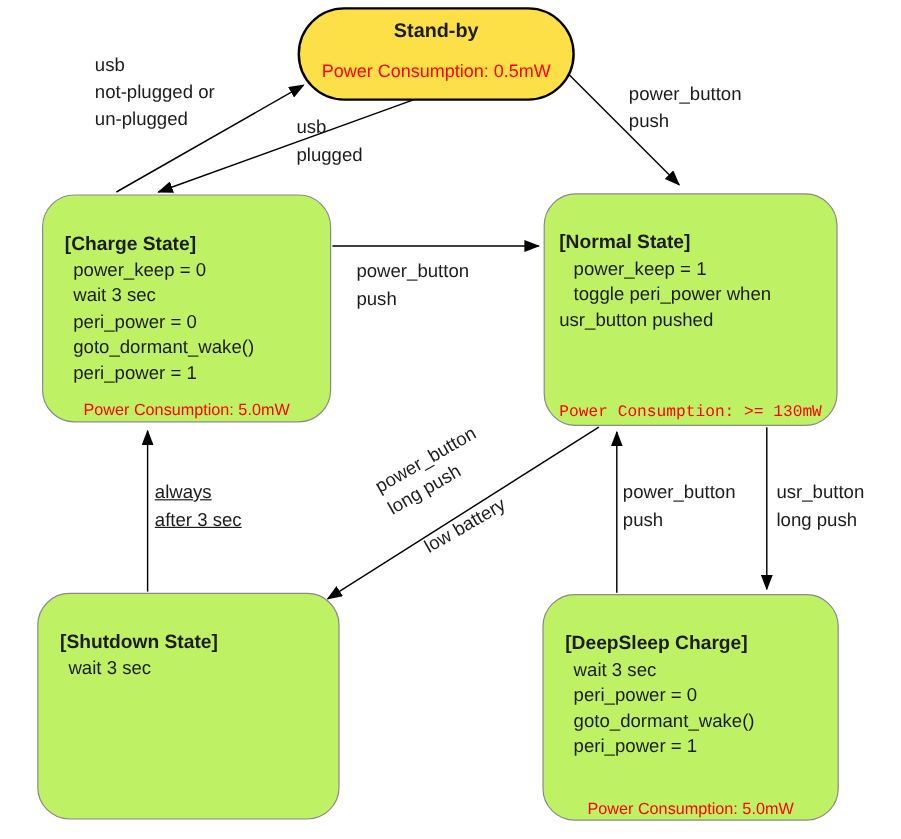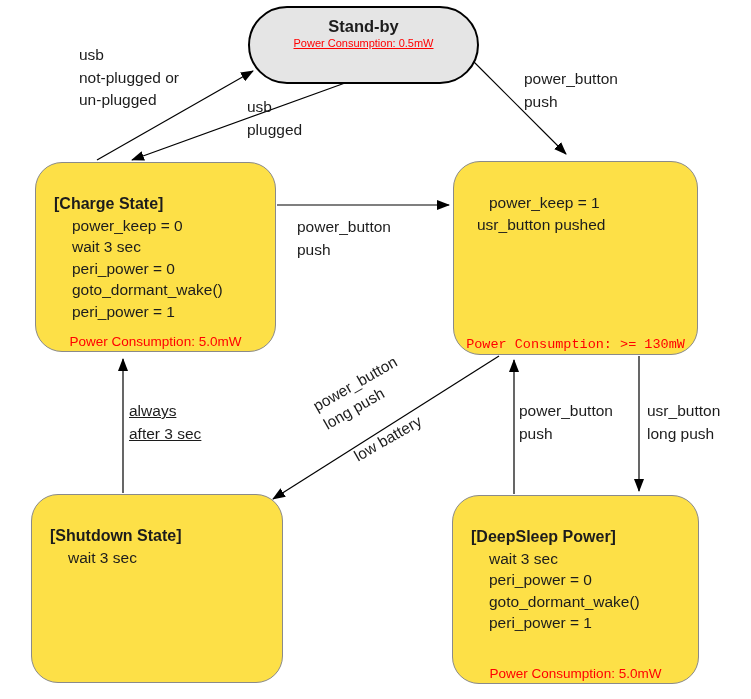--- a/index.html
+++ b/index.html
@@ -7,45 +7,45 @@
     position:relative; width:751px; height:699px; overflow:hidden;
     background:#ffffff; color:#1c1c1c;
     font-family:"Liberation Sans", sans-serif;
   }
   svg.wires { position:absolute; left:0; top:0; width:751px; height:699px; }
   svg.wires line { stroke:#000000; stroke-width:1.2; }
 
   
   .state {
     position:absolute; box-sizing:border-box;
-    background:#fde047; border:1.6px solid #8a8a8a; border-radius:27px;
+    background:#bef264; border:1.6px solid #8a8a8a; border-radius:27px;
   }
   .state .body { padding:30px 8px 0 18px; font-size:15.5px; line-height:21.5px; }
   .state .title { font-weight:bold; font-size:16px; white-space:nowrap; }
-  .state .line { white-space:nowrap;margin-left:11px; }
+  .state .line { white-space:nowrap; }
   .ind { padding-left:7px; }
   .ind2 { padding-left:12px; }
   .power {
     position:absolute; left:0; right:0; bottom:2px;
     text-align:center; font-size:13.5px; white-space:nowrap;
   }
   #state-charge    { left:35px;  top:162px; width:241px; height:190px; }
   #state-normal    { left:453px; top:161px; width:245px; height:194px; }
   #state-shutdown  { left:31px;  top:494px; width:252px; height:189px; }
   #state-deepsleep { left:452px; top:495px; width:247px; height:189px; }
   #state-normal .body { padding-left:12px; }
 
   
   #state-standby {
     position:absolute; left:248px; top:6px; width:231px; height:78px;
-    box-sizing:border-box; background:#e5e5e5; border:2px solid #000000;
+    box-sizing:border-box; background:#fde047; border:2px solid #000000;
     border-radius:39px; text-align:center; padding-top:8px;
   }
   #state-standby .stitle { font-weight:bold; font-size:16.5px; line-height:21px; white-space:nowrap; }
-  #state-standby .spower { font-size:11px; margin-top:0; white-space:nowrap;text-decoration:underline; }
+  #state-standby .spower { font-size:15px; margin-top:14px; white-space:nowrap; }
 
   
   .lbl {
     position:absolute; font-size:15.5px; line-height:22.5px;
     white-space:pre-line; color:#1c1c1c;
   }
   #lbl-usb-unplugged    { left:79px;  top:44px;  }
   #lbl-usb-plugged      { left:247px; top:96px;  }
   #lbl-pb-push-top      { left:524px; top:68px;  }
   #lbl-pb-push-mid      { left:297px; top:216px; }
@@ -94,36 +94,38 @@
       <div class="line ind">wait 3 sec</div>
       <div class="line ind">peri_power = 0</div>
       <div class="line ind">goto_dormant_wake()</div>
       <div class="line ind">peri_power = 1</div>
     </div>
     <div class="power power-red" style="color: rgb(255, 0, 0);">Power Consumption: 5.0mW</div>
   </div>
 
   <div id="state-normal" class="state">
     <div class="body">
+      <div class="title">[Normal State]</div>
       <div class="line ind2">power_keep = 1</div>
+      <div class="line ind2">toggle peri_power when</div>
       <div class="line">usr_button pushed</div>
     </div>
     <div class="power power-red" style="color: rgb(255, 0, 0); font-family: Liberation Mono, monospace;">Power Consumption: &gt;= 130mW</div>
   </div>
 
   <div id="state-shutdown" class="state">
     <div class="body">
       <div class="title">[Shutdown State]</div>
       <div class="line ind">wait 3 sec</div>
     </div>
   </div>
 
   <div id="state-deepsleep" class="state">
     <div class="body">
-      <div class="title">[DeepSleep Power]</div>
+      <div class="title">[DeepSleep Charge]</div>
       <div class="line ind">wait 3 sec</div>
       <div class="line ind">peri_power = 0</div>
       <div class="line ind">goto_dormant_wake()</div>
       <div class="line ind">peri_power = 1</div>
     </div>
     <div class="power power-red" style="color: rgb(255, 0, 0);">Power Consumption: 5.0mW</div>
   </div>
 
   <div class="lbl" id="lbl-usb-unplugged">usb
 not-plugged or

